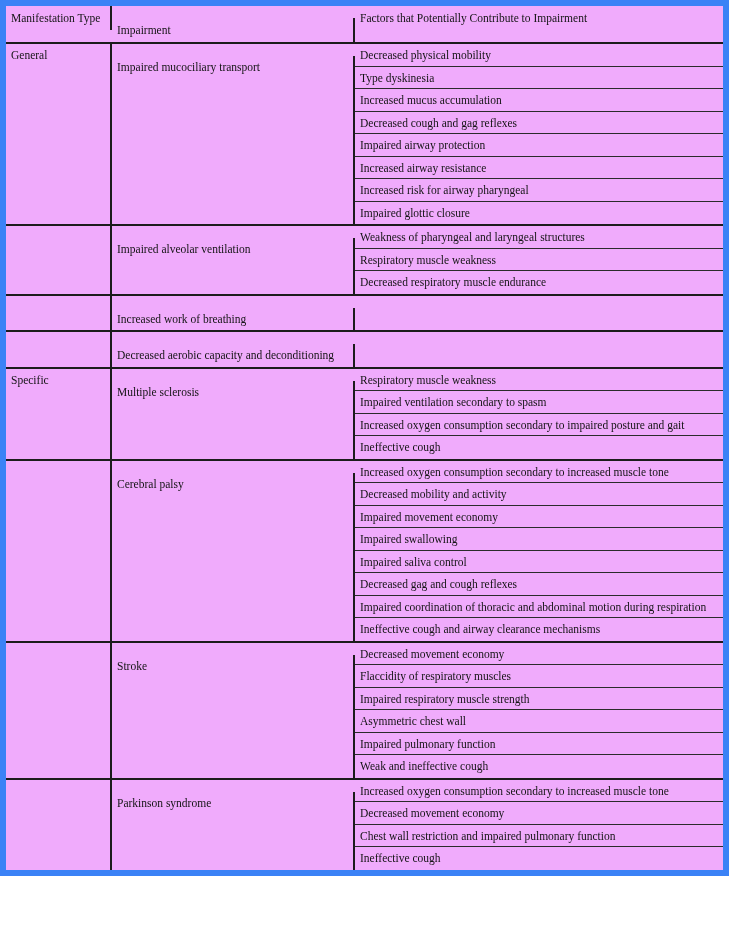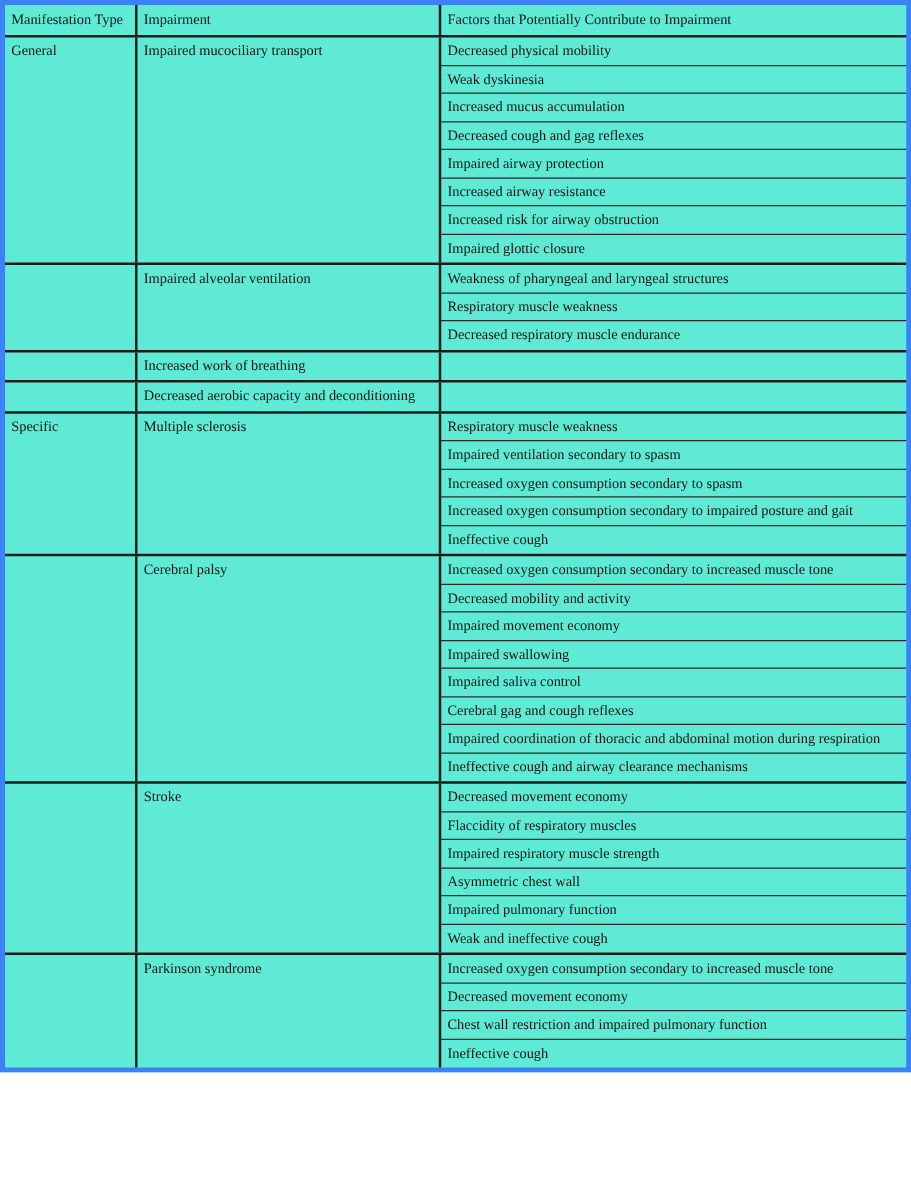--- a/index.html
+++ b/index.html
@@ -5,23 +5,23 @@
   * { box-sizing: border-box; }
   html, body { margin: 0; padding: 0; background: #ffffff; }
   body {
     width: 729px;
     font-family: "Liberation Serif", serif;
     color: #141414;
     -webkit-font-smoothing: antialiased;
   }
   .doc-table {
     width: 729px;
-    border: 4px solid #3b82f6;
+    border: 6px solid #3b82f6;
     font-size: 11.5px;
-    background: #5eead4;
+    background: #f0abfc;
   }
   .header-row {
     display: flex;
     border-bottom: 2px solid #1c1c1c;
   }
   .header-cell {
     line-height: 24px;
     height: 24px;
     padding: 0 3px 0 5px;
     white-space: nowrap;
@@ -35,20 +35,21 @@
   .group-row:last-child { border-bottom: none; }
   .col1 {
     width: 106px;
     flex: none;
     border-right: 2px solid #1c1c1c;
   }
   .col2 {
     width: 243px;
     flex: none;
     border-right: 2px solid #1c1c1c;
+    margin-top: 12px;
   }
   .col3 { flex: 1 1 auto; min-width: 0; }
   .body-cell {
     line-height: 22.5px;
     padding: 0 3px 0 5px;
     white-space: nowrap;
     overflow: hidden;
   }
   .factors-col {
     display: flex;
@@ -72,26 +73,26 @@
     <div class="header-cell col1">Manifestation Type</div>
     <div class="header-cell col2">Impairment</div>
     <div class="header-cell col3">Factors that Potentially Contribute to Impairment</div>
   </div>
   <div id="table-body">
       <div class="group-row">
         <div class="col1 body-cell">General</div>
         <div class="col2 body-cell">Impaired mucociliary transport</div>
         <div class="col3 factors-col">
           <div class="factor-row">Decreased physical mobility</div>
-          <div class="factor-row">Weak dyskinesia</div>
+          <div class="factor-row">Type dyskinesia</div>
           <div class="factor-row">Increased mucus accumulation</div>
           <div class="factor-row">Decreased cough and gag reflexes</div>
           <div class="factor-row">Impaired airway protection</div>
           <div class="factor-row">Increased airway resistance</div>
-          <div class="factor-row">Increased risk for airway obstruction</div>
+          <div class="factor-row">Increased risk for airway pharyngeal</div>
           <div class="factor-row">Impaired glottic closure</div>
         </div>
       </div>
       <div class="group-row">
         <div class="col1 body-cell"></div>
         <div class="col2 body-cell">Impaired alveolar ventilation</div>
         <div class="col3 factors-col">
           <div class="factor-row">Weakness of pharyngeal and laryngeal structures</div>
           <div class="factor-row">Respiratory muscle weakness</div>
           <div class="factor-row">Decreased respiratory muscle endurance</div>
@@ -110,35 +111,34 @@
         <div class="col3 factors-col">
           <div class="factor-row"></div>
         </div>
       </div>
       <div class="group-row">
         <div class="col1 body-cell">Specific</div>
         <div class="col2 body-cell">Multiple sclerosis</div>
         <div class="col3 factors-col">
           <div class="factor-row">Respiratory muscle weakness</div>
           <div class="factor-row">Impaired ventilation secondary to spasm</div>
-          <div class="factor-row">Increased oxygen consumption secondary to spasm</div>
           <div class="factor-row">Increased oxygen consumption secondary to impaired posture and gait</div>
           <div class="factor-row">Ineffective cough</div>
         </div>
       </div>
       <div class="group-row">
         <div class="col1 body-cell"></div>
         <div class="col2 body-cell">Cerebral palsy</div>
         <div class="col3 factors-col">
           <div class="factor-row">Increased oxygen consumption secondary to increased muscle tone</div>
           <div class="factor-row">Decreased mobility and activity</div>
           <div class="factor-row">Impaired movement economy</div>
           <div class="factor-row">Impaired swallowing</div>
           <div class="factor-row">Impaired saliva control</div>
-          <div class="factor-row">Cerebral gag and cough reflexes</div>
+          <div class="factor-row">Decreased gag and cough reflexes</div>
           <div class="factor-row">Impaired coordination of thoracic and abdominal motion during respiration</div>
           <div class="factor-row">Ineffective cough and airway clearance mechanisms</div>
         </div>
       </div>
       <div class="group-row">
         <div class="col1 body-cell"></div>
         <div class="col2 body-cell">Stroke</div>
         <div class="col3 factors-col">
           <div class="factor-row">Decreased movement economy</div>
           <div class="factor-row">Flaccidity of respiratory muscles</div>

